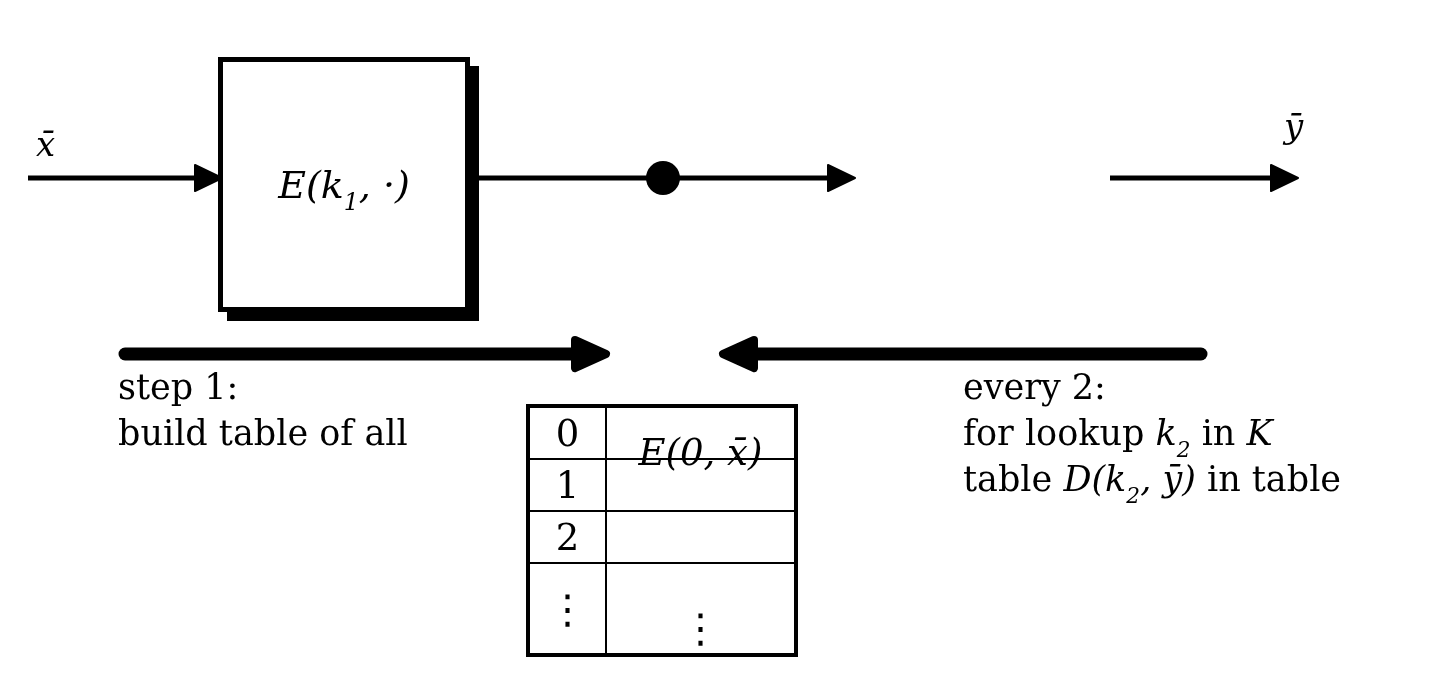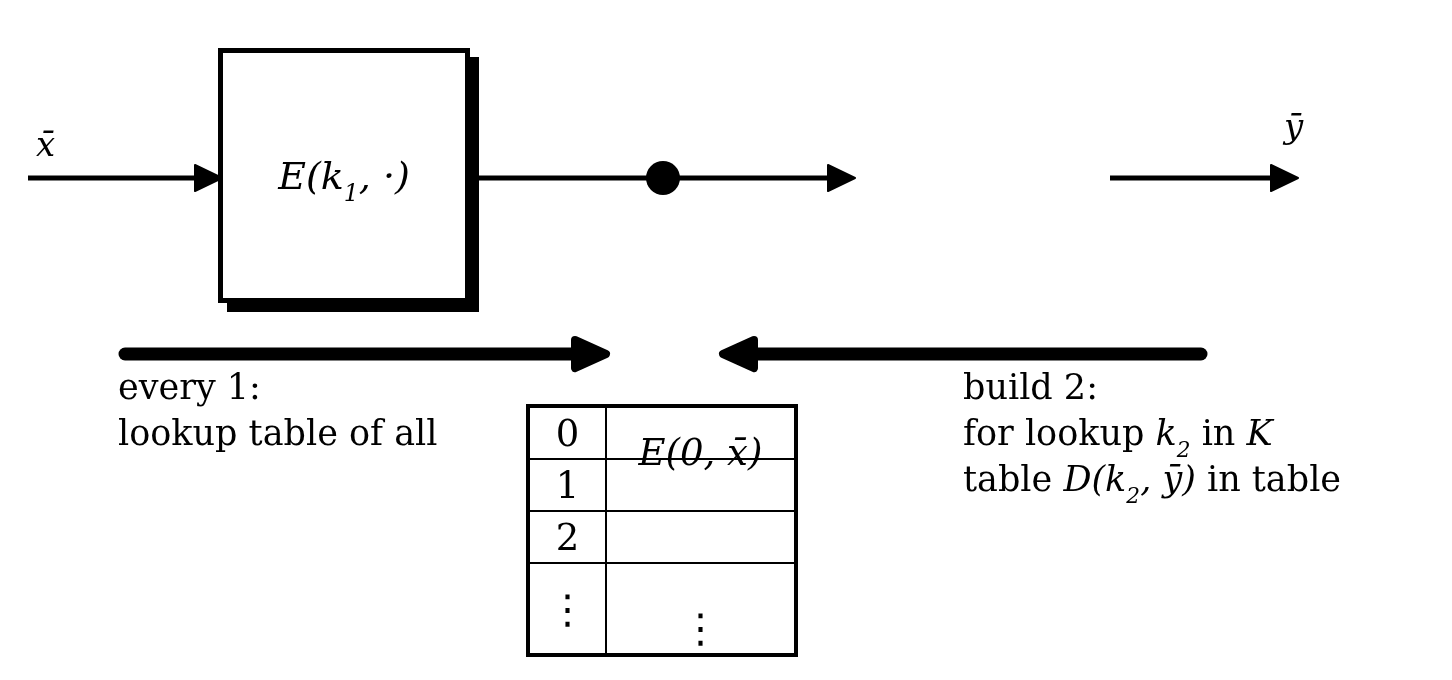--- a/index.html
+++ b/index.html
@@ -64,32 +64,32 @@
     <line x1="125" y1="354" x2="572" y2="354" stroke="#000" stroke-width="13" stroke-linecap="round"></line>
     <polygon points="575,340 606,354 575,368" fill="#000" stroke="#000" stroke-width="8" stroke-linejoin="round"></polygon>
 
     <line x1="1201" y1="354" x2="757" y2="354" stroke="#000" stroke-width="13" stroke-linecap="round"></line>
     <polygon points="754,340 723,354 754,368" fill="#000" stroke="#000" stroke-width="8" stroke-linejoin="round"></polygon>
   </svg>
 
   <div class="abs io-label" style="left:36px; top:124px;">x̄</div>
   <div class="abs io-label" style="left:1284px; top:106px;">ȳ</div>
 
-  <div class="enc-box" style="left:218px; top:48px; width:252px; height:255px;">
+  <div class="enc-box" style="left:218px; top:57px; width:252px; height:255px;">
     <span class="box-label"><span class="math">E(k</span><sub class="idx">1</sub><span class="math">, ·)</span></span>
   </div>
 
 
   <div class="abs step-text" style="left:118px; top:364px;">
-    <div>every 1:</div>
-    <div>lookup table of all</div>
+    <div>step 1:</div>
+    <div>build table of all</div>
   </div>
 
   <div class="abs step-text" style="left:963px; top:364px;">
-    <div>build 2:</div>
+    <div>every 2:</div>
     <div><span class="roman">for lookup </span><span class="math">k</span><sub class="idx">2</sub><span class="roman"> in </span><span class="cal">K</span></div>
     <div><span class="roman">table </span><span class="math">D(k</span><sub class="idx">2</sub><span class="math">, ȳ)</span><span class="roman"> in table</span></div>
   </div>
 
   <div class="lookup-table">
     <div class="trow">
       <div class="tcell key">0</div>
       <div class="tcell val">E(0, x̄)</div>
     </div>
     <div class="trow">

